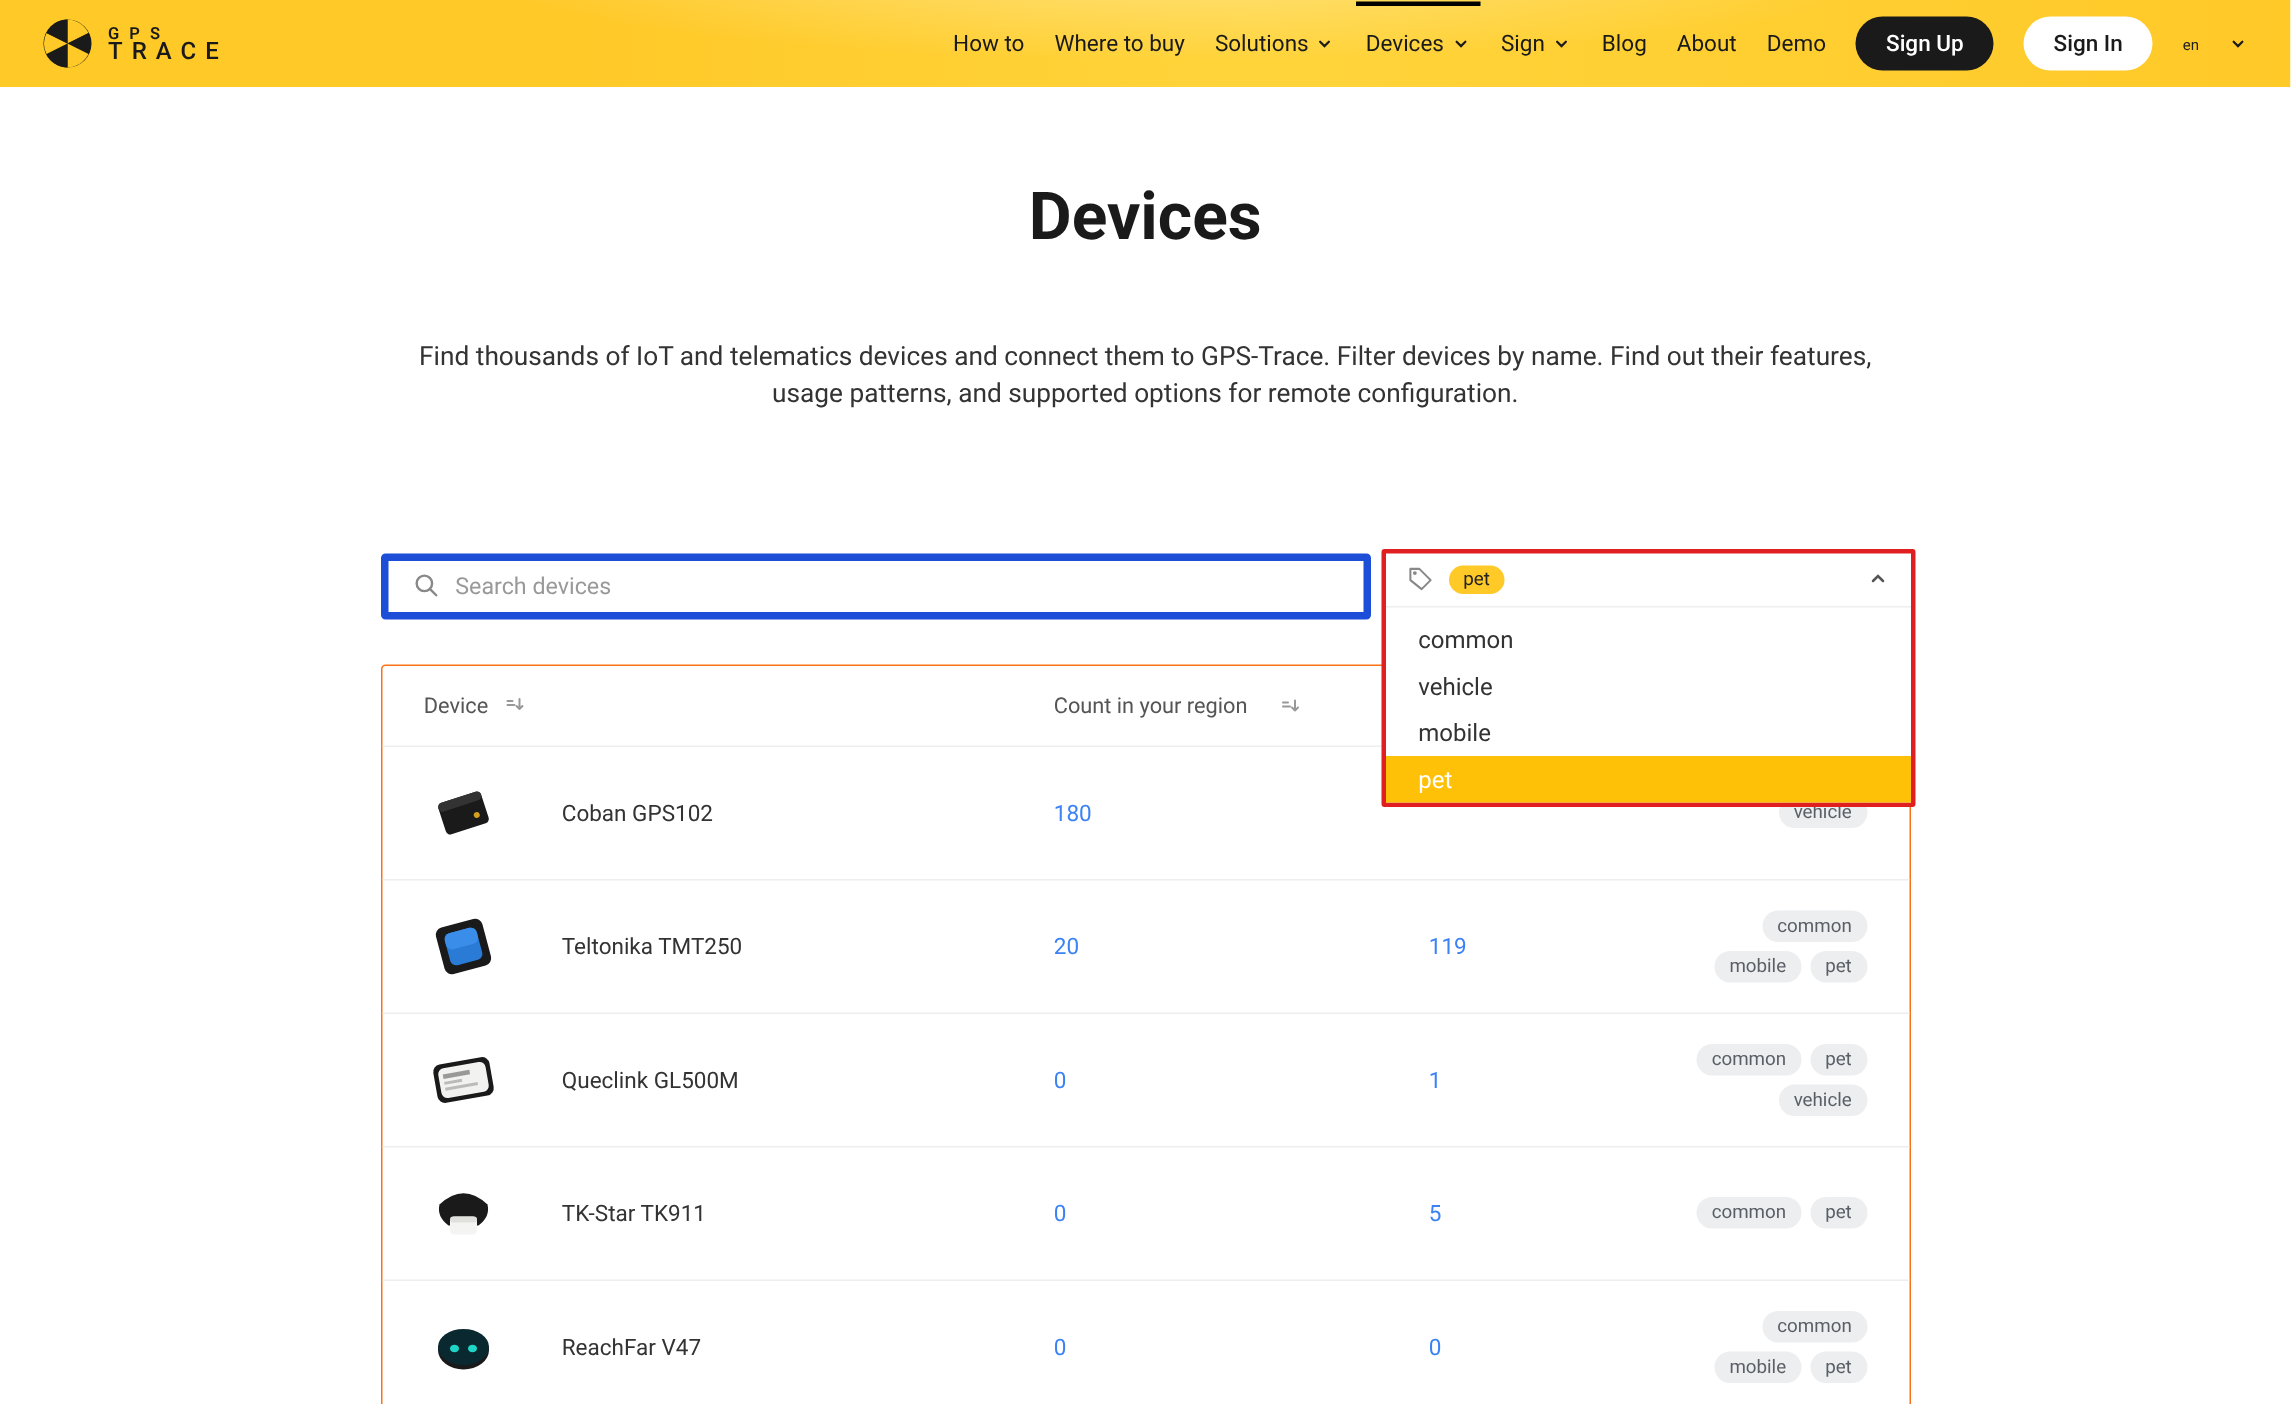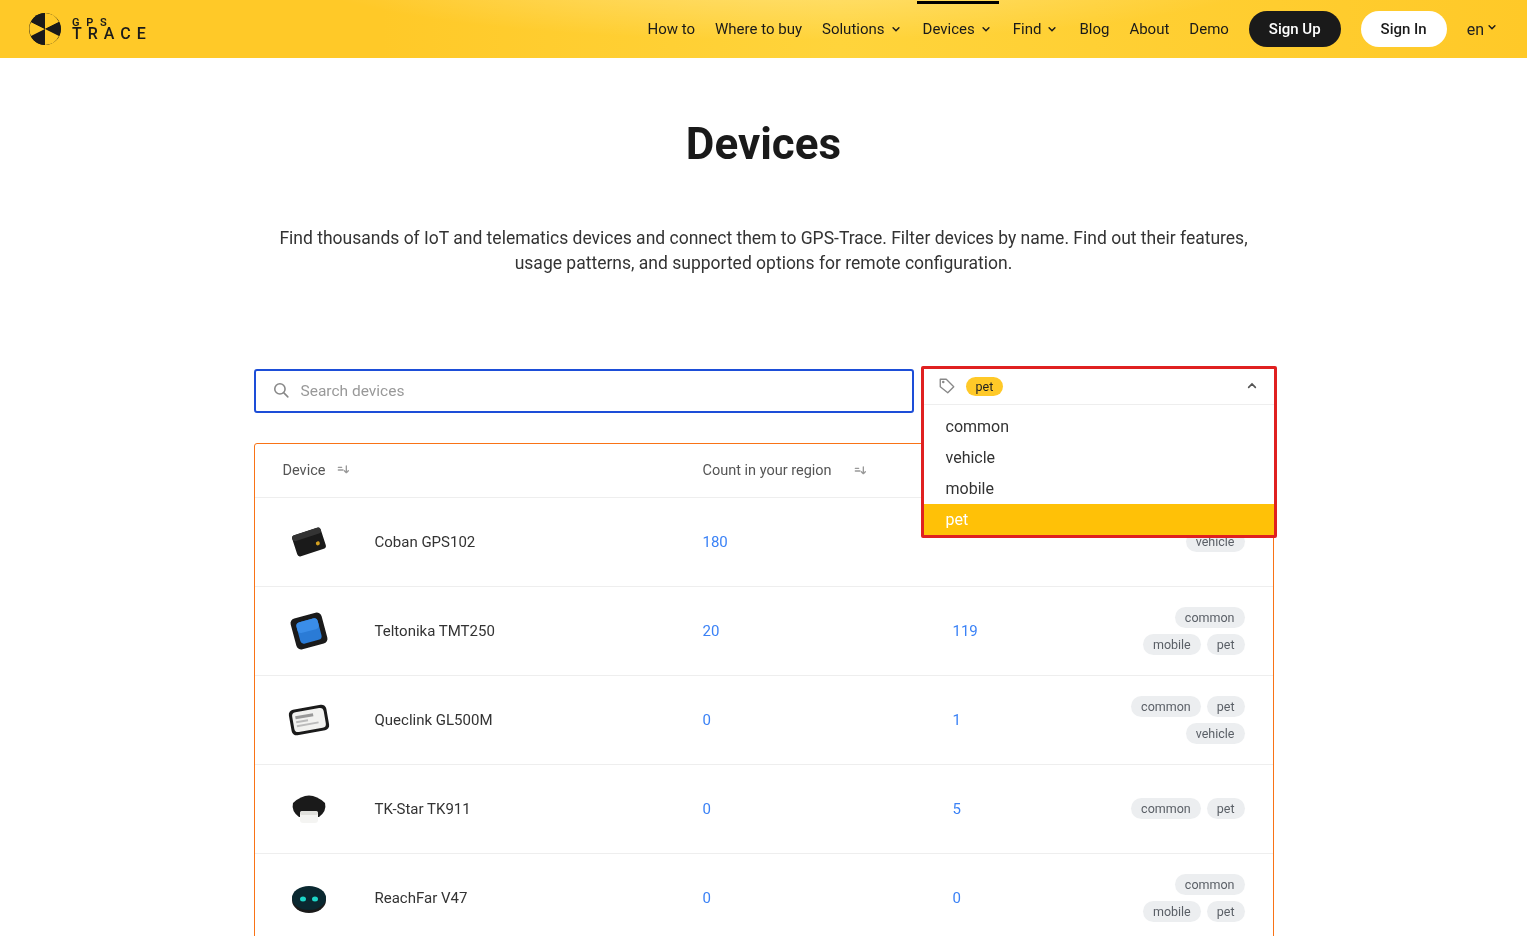--- a/index.html
+++ b/index.html
@@ -11,26 +11,26 @@
 .logo-text{font-size:11px;letter-spacing:2px;font-weight:600;color:#1a1a1a;line-height:1}
 .logo-text .big{font-size:16px;letter-spacing:6px;font-weight:500;display:block;margin-top:-2px}
 .nav{margin-left:auto;display:flex;align-items:center;gap:20px;z-index:1}
 .nav a{color:#1a1a1a;text-decoration:none;font-size:15px;cursor:pointer;display:flex;align-items:center;gap:4px}
 .nav a.active{position:relative}
 .nav a.active::after{content:"";position:absolute;top:-19px;left:-6px;right:-6px;height:3px;background:#000}
 .chev{display:inline-block}
 .btn{padding:9px 20px;border-radius:18px;font-size:15px;cursor:pointer;border:none;font-weight:500}
 .btn-dark{background:#1a1a1a;color:#fff}
 .btn-light{background:#fff;color:#1a1a1a}
-.lang{display:flex;align-items:flex-start;gap:1px;font-size:16px;cursor:pointer}
+.lang{display:flex;align-items:flex-end;gap:19px;font-size:10px;cursor:pointer}
 .page{max-width:1060px;margin:0 auto;padding:60px 20px 40px}
 h1{text-align:center;font-size:44px;font-weight:700;color:#1a1a1a;margin-bottom:56px}
 .sub{text-align:center;font-size:17.5px;color:#333;line-height:1.45;margin-bottom:92px;padding:0 20px}
 .search-row{display:flex;gap:10px;position:relative;margin-bottom:30px}
-.search-box{flex:1;border:2px solid #1d4ed8;border-radius:3px;display:flex;align-items:center;padding:0 16px;height:44px}
+.search-box{flex:1;border:5px solid #1d4ed8;border-radius:3px;display:flex;align-items:center;padding:0 16px;height:44px}
 .search-box input{border:none;outline:none;flex:1;font-size:15.5px;margin-left:10px;color:#333}
 .search-box input::placeholder{color:#999}
 .filter-wrap{width:350px;position:relative}
 .filter-box{border:3px solid #e02020;border-radius:2px;background:#fff;position:absolute;top:-3px;left:-3px;right:-3px;z-index:5}
 .filter-head{display:flex;align-items:center;padding:8px 14px;gap:10px;border-bottom:1px solid #eee}
 .tag-chip{background:#ffc928;border-radius:11px;padding:2px 10px;font-size:12.5px}
 .filter-list{padding:6px 0 0}
 .filter-item{padding:6px 22px;font-size:16px;color:#333;cursor:pointer}
 .filter-item.sel{background:#ffc107;color:#fff}
 .table{border:1px solid #f97316;border-radius:3px}
@@ -78,21 +78,21 @@
       </a>
     <a class="active">
         <span>Devices</span>
         <span class="chev">
           <svg width="14" height="14" viewBox="0 0 24 24">
             <path d="M7 10l5 5 5-5" stroke="#1a1a1a" stroke-width="2.5" fill="none" stroke-linecap="round"></path>
           </svg>
         </span>
       </a>
     <a>
-        <span>Find</span>
+        <span>Sign</span>
         <span class="chev">
           <svg width="14" height="14" viewBox="0 0 24 24">
             <path d="M7 10l5 5 5-5" stroke="#1a1a1a" stroke-width="2.5" fill="none" stroke-linecap="round"></path>
           </svg>
         </span>
       </a>
     <a>Blog</a>
     <a>About</a>
     <a>Demo</a>
     <button class="btn btn-dark">Sign Up</button>

